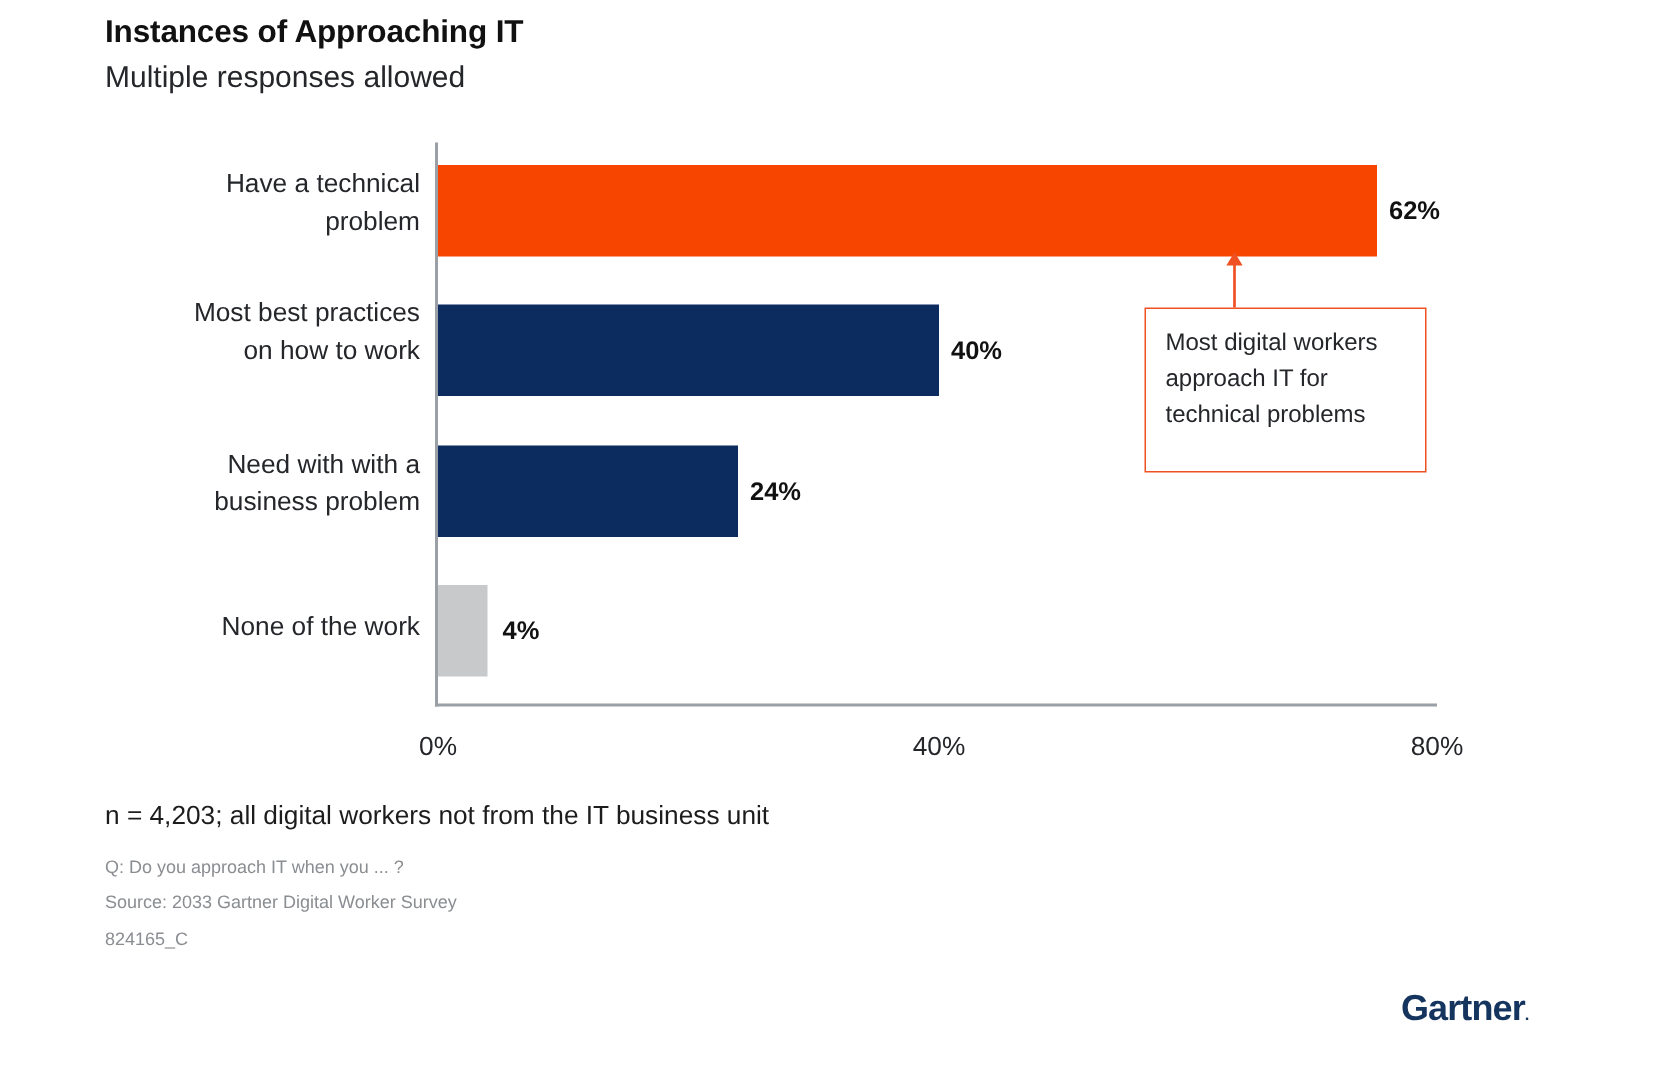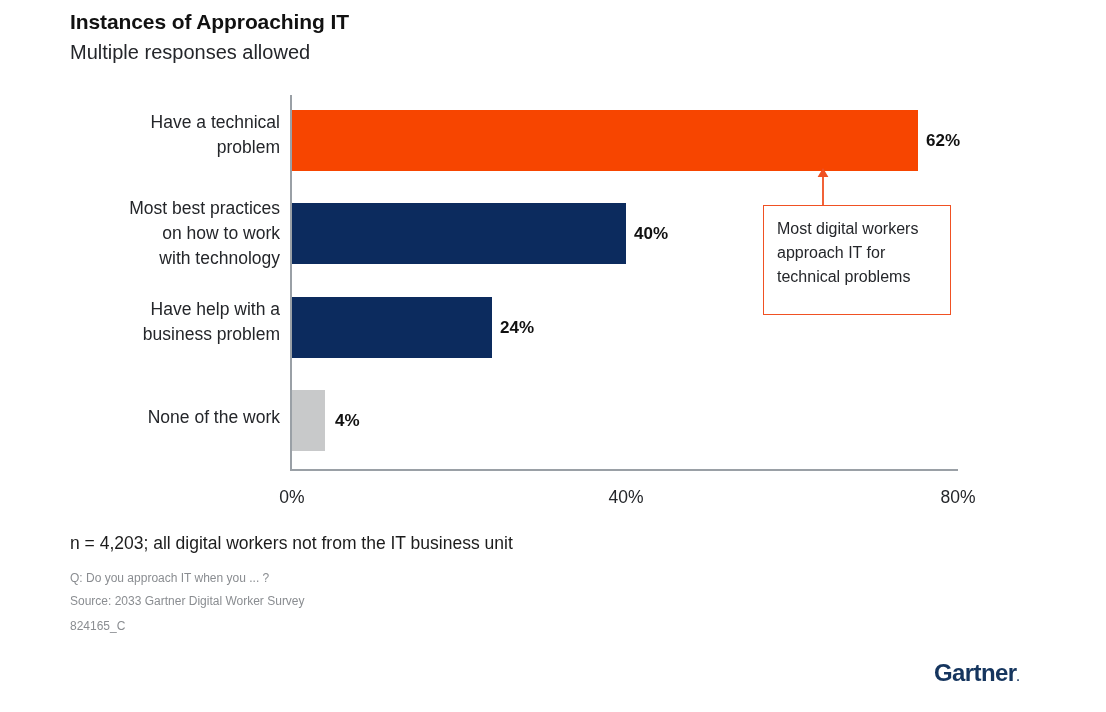--- a/index.html
+++ b/index.html
@@ -168,24 +168,23 @@
   <div id="y-axis-line"></div>
   <div id="x-axis-line"></div>
 
   <div class="cat-label" style="top:110px;">
     <div>Have a technical</div>
     <div>problem</div>
   </div>
   <div class="cat-label" style="top:196px;">
     <div>Most best practices</div>
     <div>on how to work</div>
-    <div>with technology</div>
   </div>
   <div class="cat-label" style="top:297px;">
-    <div>Have help with a</div>
+    <div>Need with with a</div>
     <div>business problem</div>
   </div>
   <div class="cat-label" style="top:405px;">
     <div>None of the work</div>
   </div>
 
   <div class="bar" id="bar-0" style="top:110px;height:61px;width:626px;background:#f74500;"></div>
   <div class="bar-value" style="left:926px;top:131px;">62%</div>
 
   <div class="bar" id="bar-1" style="top:203px;height:61px;width:334px;background:#0c2b5e;"></div>

